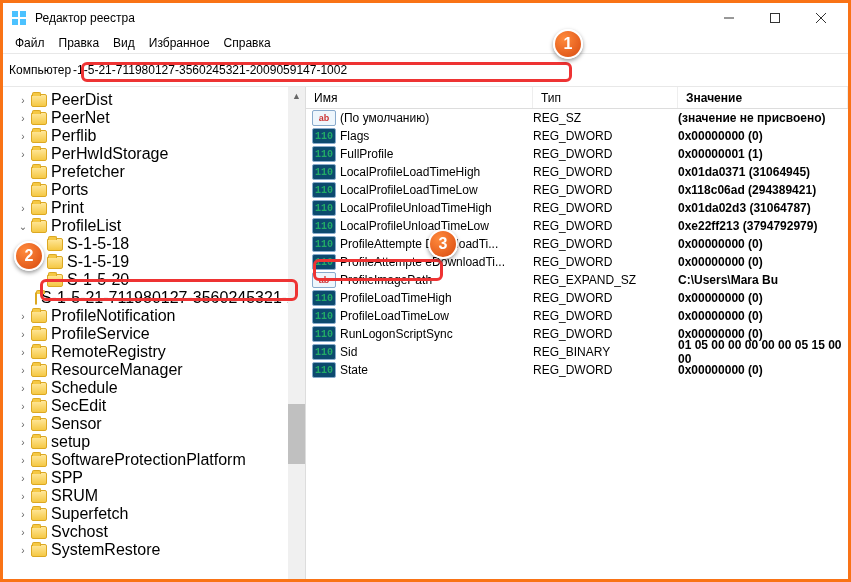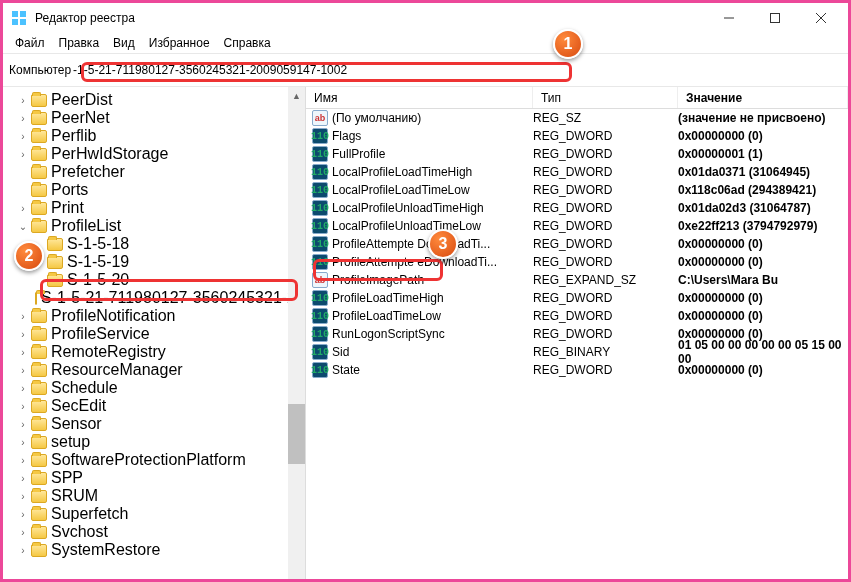--- a/index.html
+++ b/index.html
@@ -1,17 +1,17 @@
 <!DOCTYPE html>
 <html><head>
 <meta charset="utf-8">
 <style>
 * { box-sizing: border-box; margin: 0; padding: 0; }
 body { font-family: "Segoe UI", Tahoma, sans-serif; font-size: 12px; background: #fff; }
-.frame { width: 851px; height: 582px; border: 3px solid #ec4899; position: relative; overflow: hidden; background: #fff; }
+.frame { width: 851px; height: 582px; border: 3px solid #f97316; position: relative; overflow: hidden; background: #fff; }
 
 .titlebar { height: 30px; display: flex; align-items: center; padding: 0 4px; background: #fff; }
 .titlebar .app-icon { width: 16px; height: 16px; margin: 0 8px 0 4px; }
 .titlebar .title { flex: 1; font-size: 12px; color: #000; }
 .win-controls { display: flex; }
 .win-btn { width: 46px; height: 30px; display: flex; align-items: center; justify-content: center; color: #333; }
 
 .menubar { height: 20px; display: flex; align-items: center; padding: 0 6px; gap: 2px; font-size: 12px; }
 .menubar span { padding: 2px 6px; }
 
@@ -35,21 +35,21 @@
 
 .list { flex: 1; overflow: hidden; position: relative; }
 .list-header { display: flex; height: 22px; align-items: flex-start; border-bottom: 1px solid #ddd; font-size: 12px; }
 .list-header div { padding: 0 8px; border-right: 1px solid #eee; height: 100%; display: flex; align-items: center; }
 .col-name { width: 227px; }
 .col-type { width: 145px; }
 .col-val { flex: 1; font-weight: bold; }
 .list-body { }
 .list-row { display: flex; height: 18px; align-items: center; font-size: 12px; }
 .list-row .col-name { display: flex; align-items: center; }
-.val-icon { width: 16px; height: 16px; margin: 0 4px 0 6px; display: inline-flex; align-items: center; justify-content: center; font-size: 9px; font-weight: bold; border: 1px solid; border-radius: 2px; }
+.val-icon { width: 24px; height: 16px; margin: 0 4px 0 6px; display: inline-flex; align-items: center; justify-content: center; font-size: 9px; font-weight: bold; border: 1px solid; border-radius: 2px; }
 .ico-sz { color: #c33; border-color: #8ac; background: #eef6fc; }
 .ico-dw { color: #2a6; border-color: #8ac; background: #0c4a6e; font-size: 10px; font-family: Liberation Mono, monospace; }
 
 .scrollbar { position: absolute; right: 0; top: 0; bottom: 0; width: 17px; background: #f0f0f0; }
 .scrollbar .sbtn { height: 17px; background: #f0f0f0; display: flex; align-items: center; justify-content: center; color: #666; font-size: 9px; }
 .scrollbar .thumb { background: #c0c0c0; width: 100%; }
 
 .annot { position: absolute; width: 30px; height: 30px; border-radius: 50%; background: radial-gradient(circle at 35% 30%, #ff8a3c, #d84a10); border: 2px solid #fff; box-shadow: 0 2px 4px rgba(0,0,0,.4); color: #fff; font-weight: bold; font-size: 16px; display: flex; align-items: center; justify-content: center; z-index: 20; }
 .hl { position: absolute; border: 3px solid #e33; border-radius: 6px; pointer-events: none; z-index: 10; }
 </style>

